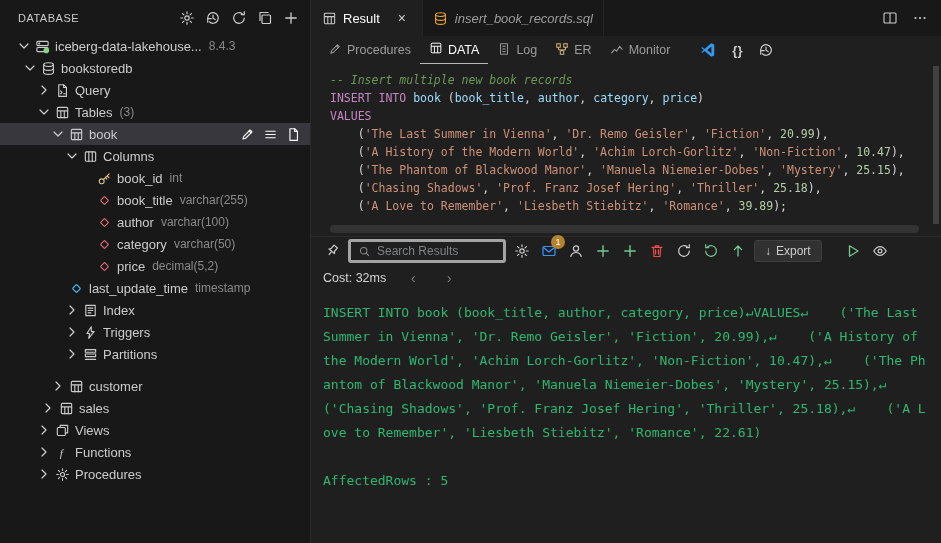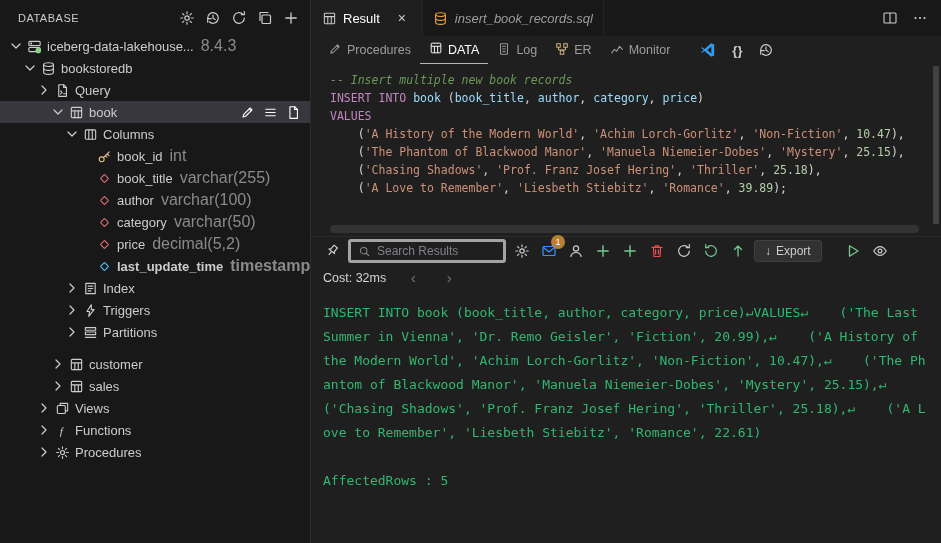--- a/index.html
+++ b/index.html
@@ -15,21 +15,21 @@
   .hicon svg { width:16px; height:16px; }
   .glyph-btn { font-size:16px; color:#cccccc; }
   .tree { flex:1; overflow:hidden; }
   .tree-row { height:22px; display:flex; align-items:center; cursor:pointer; white-space:nowrap; }
   .tree-row.selected { background:#37373d; }
   .chev { width:16px; height:16px; flex:none; display:flex; align-items:center; justify-content:center; }
   .chev svg { width:16px; height:16px; }
   .ticon { width:20px; height:16px; flex:none; display:flex; align-items:center; justify-content:center; margin-right:3px; }
   .ticon svg { width:15px; height:15px; }
   .tlabel { color:#cccccc; }
-  .tmeta { color:#8a8a8a; font-size:16px; margin-left:7px; }
+  .tmeta { color:#8a8a8a; font-size:12px; margin-left:7px; }
   .tactions { margin-left:auto; display:flex; gap:7px; padding-right:9px; }
   .act { width:16px; height:16px; display:flex; align-items:center; justify-content:center; }
   .act svg { width:15px; height:15px; }
 
   
   .main { flex:1; display:flex; flex-direction:column; min-width:0; }
   .tabbar { height:36px; background:#181818; display:flex; align-items:stretch; flex:none; }
   .tab { display:flex; align-items:center; gap:6px; padding:0 10px; font-size:13px; border-right:1px solid #252525; cursor:pointer; }
   .tab.active { background:#1f1f1f; color:#ffffff; }
   .tab.inactive { color:#9d9d9d; }
@@ -113,21 +113,21 @@
             <path d="M3 11V2.5h8.5"></path>
           </svg>
       </span>
       <span class="hicon glyph-btn">
         <svg viewBox="0 0 16 16" fill="none" stroke="#cccccc" stroke-width="1.3" stroke-linecap="round">
             <path d="M8 2.8v10.4M2.8 8h10.4"></path>
           </svg>
       </span>
     </div>
     <div class="tree" id="tree">
-        <div class="tree-row" style="padding-left: 8px;">
+        <div class="tree-row" style="padding-left: 8px; margin-left: 8px;">
           <span class="chev">
             <svg viewBox="0 0 16 16" fill="none" stroke="#cccccc" stroke-width="1.2" stroke-linecap="round" stroke-linejoin="round">
               <polyline points="4 6 8 10 12 6"></polyline>
             </svg>
           </span>
           <span class="ticon">
             <svg viewBox="0 0 16 16" fill="none" stroke="#cccccc" stroke-width="1.2" stroke-linecap="round" stroke-linejoin="round">
               <rect x="2" y="2.5" width="12" height="4.5" rx="1"></rect>
               <rect x="2" y="9" width="12" height="4.5" rx="1"></rect>
               <circle cx="4.5" cy="4.75" r=".5" fill="#cccccc"></circle>
@@ -160,20 +160,35 @@
           </span>
           <span class="ticon">
             <svg viewBox="0 0 16 16" fill="none" stroke="#cccccc" stroke-width="1.2" stroke-linecap="round" stroke-linejoin="round">
               <path d="M4 1.8h5.2l3 3v9.4H4z"></path>
               <path d="M9.2 1.8v3h3"></path>
               <path d="M6 8.5l1.5 1.5L6 11.5"></path>
               <path d="M9.2 11.5h1.8"></path>
             </svg>
           </span>
           <span class="tlabel">Query</span>
+        </div>
+        <div class="tree-row" style="padding-left: 36px;">
+          <span class="chev">
+            <svg viewBox="0 0 16 16" fill="none" stroke="#cccccc" stroke-width="1.2" stroke-linecap="round" stroke-linejoin="round">
+              <polyline points="4 6 8 10 12 6"></polyline>
+            </svg>
+          </span>
+          <span class="ticon">
+            <svg viewBox="0 0 16 16" fill="none" stroke="#cccccc" stroke-width="1.2" stroke-linecap="round" stroke-linejoin="round">
+              <rect x="2.5" y="2.5" width="11" height="11" rx="1"></rect>
+              <path d="M2.5 6.2h11M6.2 6.2v7.3M9.9 6.2v7.3"></path>
+            </svg>
+          </span>
+          <span class="tlabel">Tables</span>
+          <span class="tmeta">(3)</span>
         </div>
         <div class="tree-row selected" style="padding-left: 50px;">
           <span class="chev">
             <svg viewBox="0 0 16 16" fill="none" stroke="#cccccc" stroke-width="1.2" stroke-linecap="round" stroke-linejoin="round">
               <polyline points="4 6 8 10 12 6"></polyline>
             </svg>
           </span>
           <span class="ticon">
             <svg viewBox="0 0 16 16" fill="none" stroke="#cccccc" stroke-width="1.2" stroke-linecap="round" stroke-linejoin="round">
               <rect x="2.5" y="2.5" width="11" height="11" rx="1"></rect>
@@ -259,21 +274,21 @@
         <div class="tree-row" style="padding-left: 78px;">
           <span class="chev"></span>
           <span class="ticon">
             <svg viewBox="0 0 16 16" fill="none" stroke="#e06c75" stroke-width="1.2" stroke-linecap="round" stroke-linejoin="round">
               <rect x="4.9" y="4.9" width="6.2" height="6.2" rx="1" transform="rotate(45 8 8)"></rect>
             </svg>
           </span>
           <span class="tlabel">price</span>
           <span class="tmeta">decimal(5,2)</span>
         </div>
-        <div class="tree-row" style="padding-left: 78px; font-weight: bold;">
+        <div class="tree-row" style="padding-left: 50px;">
           <span class="chev"></span>
           <span class="ticon">
             <svg viewBox="0 0 16 16" fill="none" stroke="#4fc1ff" stroke-width="1.2" stroke-linecap="round" stroke-linejoin="round">
               <rect x="4.9" y="4.9" width="6.2" height="6.2" rx="1" transform="rotate(45 8 8)"></rect>
             </svg>
           </span>
           <span class="tlabel">last_update_time</span>
           <span class="tmeta">timestamp</span>
         </div>
         <div class="tree-row" style="padding-left: 64px;">
@@ -325,21 +340,21 @@
             </svg>
           </span>
           <span class="ticon">
             <svg viewBox="0 0 16 16" fill="none" stroke="#cccccc" stroke-width="1.2" stroke-linecap="round" stroke-linejoin="round">
               <rect x="2.5" y="2.5" width="11" height="11" rx="1"></rect>
               <path d="M2.5 6.2h11M6.2 6.2v7.3M9.9 6.2v7.3"></path>
             </svg>
           </span>
           <span class="tlabel">customer</span>
         </div>
-        <div class="tree-row" style="padding-left: 50px;">
+        <div class="tree-row" style="padding-left: 40px;">
           <span class="chev">
             <svg viewBox="0 0 16 16" fill="none" stroke="#cccccc" stroke-width="1.2" stroke-linecap="round" stroke-linejoin="round">
               <polyline points="6 4 10 8 6 12"></polyline>
             </svg>
           </span>
           <span class="ticon">
             <svg viewBox="0 0 16 16" fill="none" stroke="#cccccc" stroke-width="1.2" stroke-linecap="round" stroke-linejoin="round">
               <rect x="2.5" y="2.5" width="11" height="11" rx="1"></rect>
               <path d="M2.5 6.2h11M6.2 6.2v7.3M9.9 6.2v7.3"></path>
             </svg>
@@ -482,20 +497,21 @@
             </svg>
         </span>
       </div>
     </div>
 
     <div class="editor">
       <div id="editor-lines">
           <div class="code-line"><span class="tok-cm">-- Insert multiple new book records</span></div>
           <div class="code-line"><span class="tok-kw">INSERT</span><span class="tok-pl"> </span><span class="tok-kw">INTO</span><span class="tok-pl"> </span><span class="tok-id">book</span><span class="tok-pl"> (</span><span class="tok-id">book_title</span><span class="tok-pl">, </span><span class="tok-id">author</span><span class="tok-pl">, </span><span class="tok-id">category</span><span class="tok-pl">, </span><span class="tok-id">price</span><span class="tok-pl">)</span></div>
           <div class="code-line"><span class="tok-kw">VALUES</span></div>
+          <div class="code-line"><span class="tok-pl">    (</span><span class="tok-str">'The Last Summer in Vienna'</span><span class="tok-pl">, </span><span class="tok-str">'Dr. Remo Geisler'</span><span class="tok-pl">, </span><span class="tok-str">'Fiction'</span><span class="tok-pl">, </span><span class="tok-num">20.99</span><span class="tok-pl">),</span></div>
           <div class="code-line"><span class="tok-pl">    (</span><span class="tok-str">'A History of the Modern World'</span><span class="tok-pl">, </span><span class="tok-str">'Achim Lorch-Gorlitz'</span><span class="tok-pl">, </span><span class="tok-str">'Non-Fiction'</span><span class="tok-pl">, </span><span class="tok-num">10.47</span><span class="tok-pl">),</span></div>
           <div class="code-line"><span class="tok-pl">    (</span><span class="tok-str">'The Phantom of Blackwood Manor'</span><span class="tok-pl">, </span><span class="tok-str">'Manuela Niemeier-Dobes'</span><span class="tok-pl">, </span><span class="tok-str">'Mystery'</span><span class="tok-pl">, </span><span class="tok-num">25.15</span><span class="tok-pl">),</span></div>
           <div class="code-line"><span class="tok-pl">    (</span><span class="tok-str">'Chasing Shadows'</span><span class="tok-pl">, </span><span class="tok-str">'Prof. Franz Josef Hering'</span><span class="tok-pl">, </span><span class="tok-str">'Thriller'</span><span class="tok-pl">, </span><span class="tok-num">25.18</span><span class="tok-pl">),</span></div>
           <div class="code-line"><span class="tok-pl">    (</span><span class="tok-str">'A Love to Remember'</span><span class="tok-pl">, </span><span class="tok-str">'Liesbeth Stiebitz'</span><span class="tok-pl">, </span><span class="tok-str">'Romance'</span><span class="tok-pl">, </span><span class="tok-num">39.89</span><span class="tok-pl">);</span></div>
         </div>
       <div class="vscroll"></div>
       <div class="hscroll"></div>
     </div>
 
     <div class="rtoolbar">

